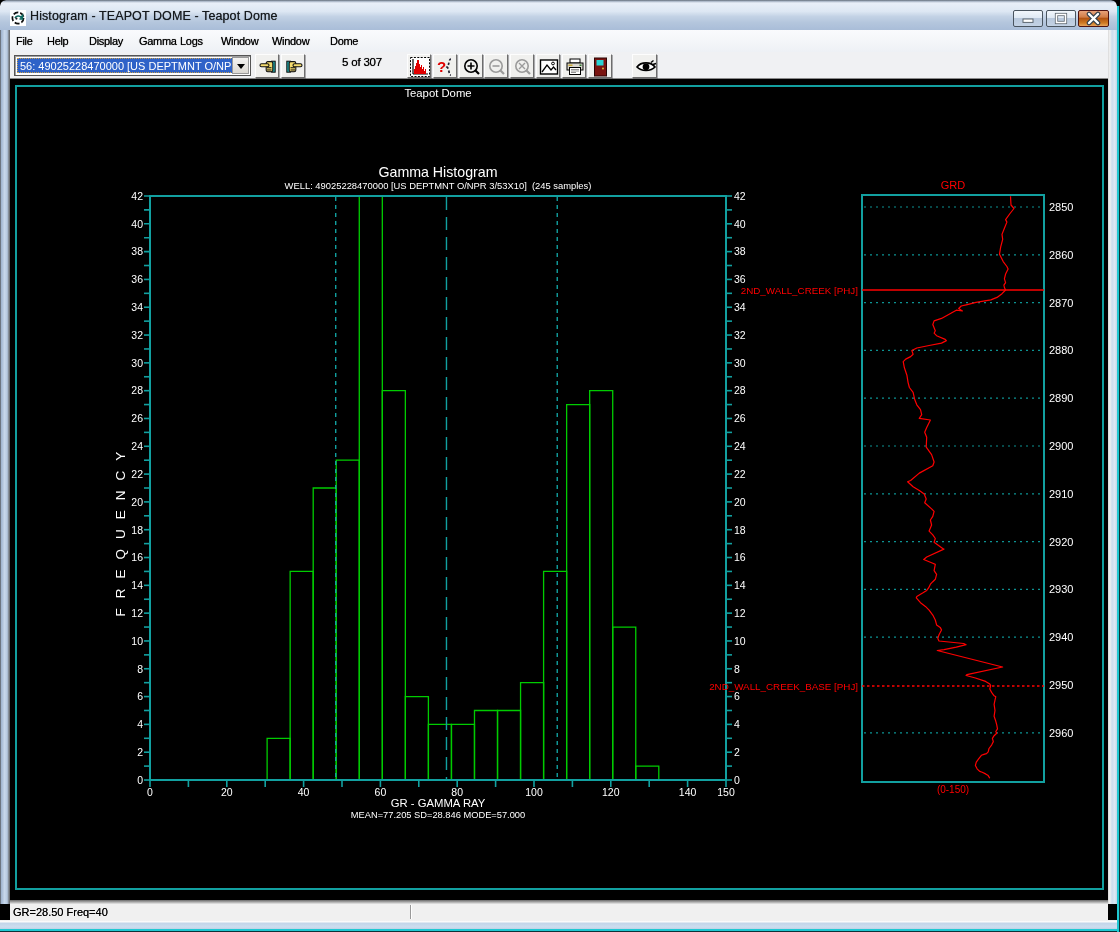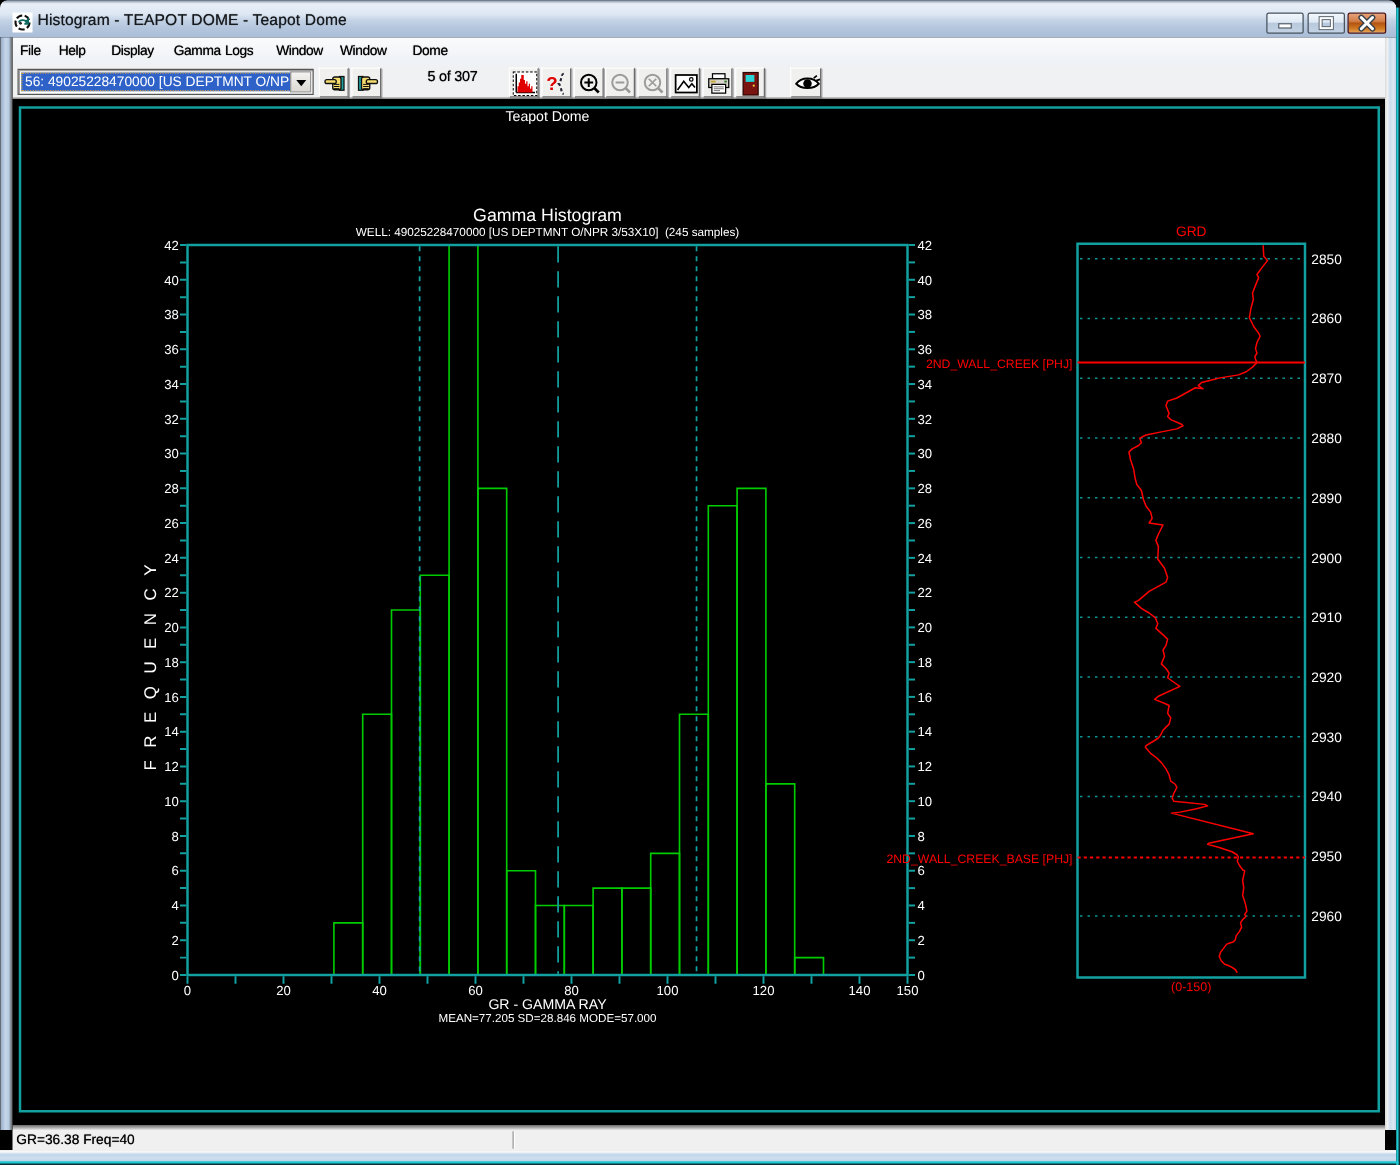--- a/index.html
+++ b/index.html
@@ -369,21 +369,21 @@
 <line x1="864.0" y1="732.80" x2="1042.0" y2="732.80" stroke="#0d9292" stroke-width="1.2" stroke-dasharray="2 4"></line>
 <text x="1049.0" y="736.80" fill="#ffffff" font-size="11px">2960</text>
 <line x1="862.0" y1="290" x2="1044.0" y2="290" stroke="#ff0000" stroke-width="1.5"></line>
 <text x="858" y="294" fill="#ff0000" font-size="9.8px" text-anchor="end">2ND_WALL_CREEK [PHJ]</text>
 <line x1="862.0" y1="686" x2="1044.0" y2="686" stroke="#ff0000" stroke-width="1.5" stroke-dasharray="2.5 2.5"></line>
 <text x="858" y="690" fill="#ff0000" font-size="9.8px" text-anchor="end">2ND_WALL_CREEK_BASE [PHJ]</text>
 <polyline points="1010.5,196.2 1011.0,205.0 1014.0,208.5 1010.0,213.5 1005.6,219.6 1006.9,222.1 1004.4,228.3 1002.0,234.4 1002.7,239.4 1000.7,246.8 999.5,254.2 1003.2,261.6 1006.9,266.5 1008.1,269.0 1005.6,274.0 1004.4,278.9 1005.6,282.6 1003.9,285.1 1004.4,287.5 1005.6,290.0 1002.0,293.7 997.0,297.4 990.8,299.9 983.4,301.1 976.0,302.3 966.2,304.8 961.2,306.0 958.7,308.5 962.4,311.0 956.3,310.2 941.5,318.4 934.1,320.9 932.8,324.6 935.3,330.7 934.1,333.2 936.6,335.7 945.2,339.4 946.4,340.6 941.5,343.1 929.1,345.5 916.8,348.0 911.8,350.5 913.1,354.2 910.6,356.6 905.7,359.1 903.2,361.6 904.4,367.8 906.9,375.2 908.1,382.6 909.4,387.5 913.1,392.4 914.8,399.8 916.8,404.8 920.5,409.7 921.7,414.7 919.3,418.4 930.4,420.0 926.7,427.4 924.7,432.3 926.7,437.3 926.2,447.2 931.6,454.6 934.1,462.0 932.8,465.7 919.3,473.1 910.6,480.5 907.6,481.7 913.1,486.7 919.3,490.4 924.2,494.1 926.2,499.0 924.7,502.7 931.6,508.9 934.1,511.4 932.8,516.3 930.4,520.0 931.6,525.0 929.1,531.1 932.8,534.8 935.3,538.5 934.1,542.2 942.7,548.4 943.9,549.1 926.7,557.0 923.7,559.5 932.8,563.2 935.3,564.4 934.1,570.6 936.6,574.3 935.3,579.3 932.8,581.7 930.4,584.2 928.6,587.9 926.7,590.4 923.0,592.8 916.8,596.5 916.3,597.8 920.5,602.7 925.4,606.4 929.1,610.1 932.8,615.1 935.3,620.0 936.6,624.9 940.2,627.4 941.5,629.9 939.0,634.8 937.8,638.5 939.0,641.0 963.7,643.5 966.1,644.7 956.3,647.2 944.0,649.7 937.2,650.5 1002.6,667.0 966.9,674.6 966.1,675.5 975.4,678.0 985.6,681.4 989.8,684.0 990.7,685.6 989.8,689.0 991.6,692.4 994.1,695.8 995.8,696.7 995.0,700.1 994.1,704.3 995.0,710.3 994.1,716.2 995.8,721.3 996.7,724.7 997.5,728.9 995.8,731.5 996.7,733.2 994.1,735.7 992.4,738.3 993.3,741.7 991.6,745.1 989.0,748.5 988.2,751.9 986.5,753.6 983.9,754.4 981.4,755.3 978.8,758.7 976.3,762.1 975.4,765.4 977.1,768.8 979.7,771.4 982.2,772.2 985.6,773.9 988.2,775.6 989.8,778.2" fill="none" stroke="#ff0000" stroke-width="1.2" stroke-linejoin="round"></polyline>
 </svg>
   <div id="statustop"></div>
   <div id="statusb">
-    <div id="statustxt">GR=36.38 Freq=40</div>
+    <div id="statustxt">GR=28.50 Freq=40</div>
     <div id="statusdiv"></div>
   </div>
   <div id="borderL"></div>
   <div id="borderR"></div>
   <div id="borderB"></div>
 </div>
 <div id="stripB1"></div>
 <div id="stripB2"></div>
 <div id="stripR1"></div>
 <div id="stripR2"></div>

